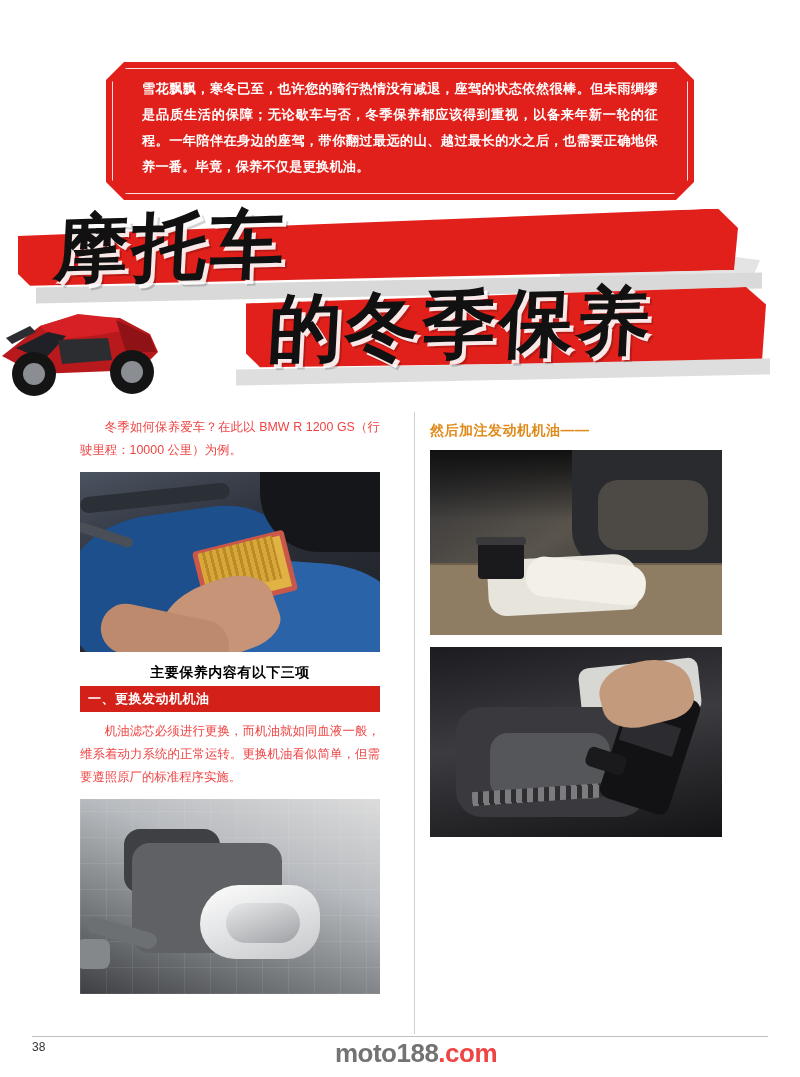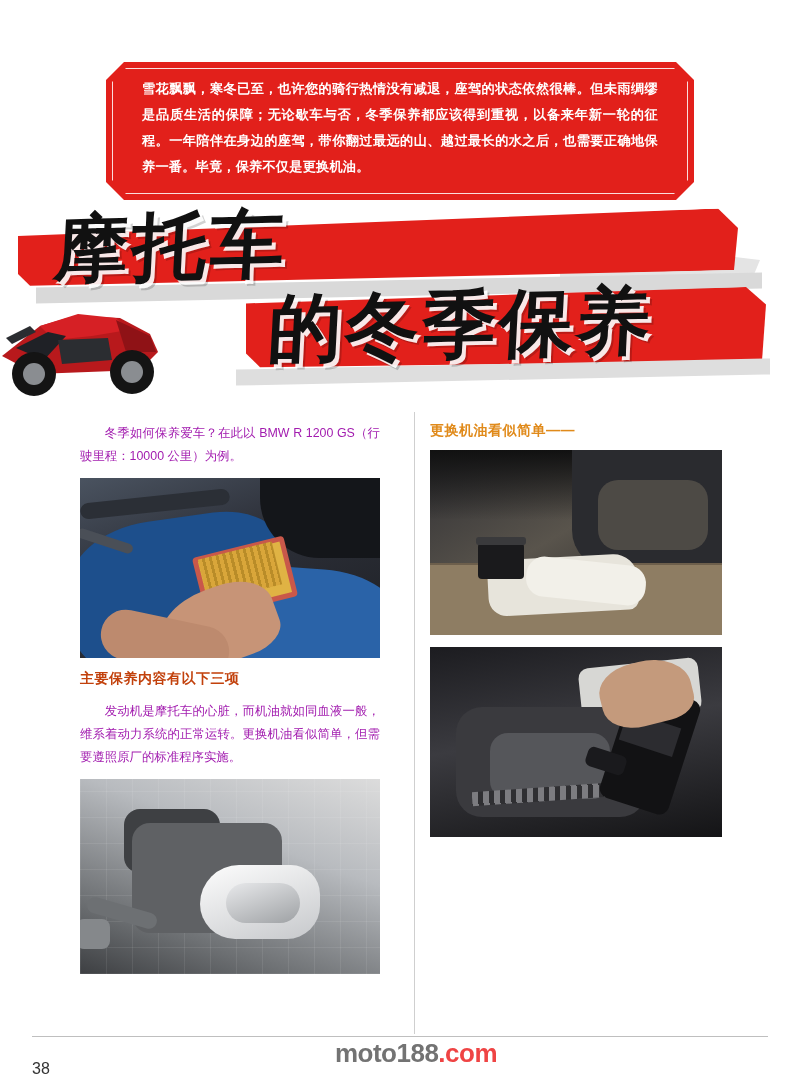--- a/index.html
+++ b/index.html
@@ -158,26 +158,26 @@
   .col-divider {
     position: absolute;
     left: 414px;
     top: 412px;
     width: 1px;
     height: 622px;
     background: #cfcfcf;
   }
 
   p.body-text {
-    margin: 12px 0 6px 0;
+    margin: 6px 0 6px 0;
     font-size: 12.4px;
     line-height: 23px;
     text-align: justify;
     text-indent: 2em;
-    color: #a21caf;
+    color: #ef4444;
   }
 
   
   .photo {
     width: 100%;
     position: relative;
     overflow: hidden;
     margin: 10px 0 12px 0;
   }
   .photo .cap {
@@ -229,25 +229,25 @@
   .p4-label { position:absolute; right:44px; top:72px; width:56px; height:30px; background:#2c2c30; transform:rotate(18deg); }
   .p4-neck { position:absolute; right:96px; top:104px; width:40px; height:20px; background:#1a1a1d; border-radius:6px; transform:rotate(18deg); }
   .p4-hand { position:absolute; right:30px; top:14px; width:92px; height:64px; background:#c49a7c; border-radius:40% 50% 30% 40%; transform:rotate(-14deg); }
   .p4-engine { position:absolute; left:26px; top:60px; width:190px; height:110px; background:#3a3a3e; border-radius:26px; }
   .p4-engine2 { position:absolute; left:60px; top:86px; width:120px; height:66px; background:#55565a; border-radius:18px; }
   .p4-chain { position:absolute; left:42px; top:140px; width:150px; height:14px; background:repeating-linear-gradient(90deg,#7c7c80 0 6px,#2f2f32 6px 11px); transform:rotate(-4deg); }
   .p4-white { position:absolute; left:150px; top:16px; width:120px; height:54px; background:#d7d7d4; border-radius:10px; transform:rotate(-6deg); }
 
   
   .section-heading-red {
-    color: #c2410c;
+    color: #000000;
     font-size: 14px;
     font-weight: bold;
     margin: 4px 0 3px 0;
-    text-align: left;
+    text-align: center;
     letter-spacing: 0.5px;
   }
   .section-heading-orange {
     color: #e08a1a;
     font-size: 14px;
     font-weight: bold;
     margin: 12px 0 8px 0;
     letter-spacing: 0.5px;
   }
   .subhead-bar {
@@ -266,23 +266,22 @@
     left: 32px;
     top: 1036px;
     width: 736px;
     height: 1px;
     background: #bfbfbf;
   }
   #page-number {
     position: absolute;
     left: 32px;
     top: 1040px;
-    font-size: 16px;
+    font-size: 12px;
     color: #333;
-    margin-top: 20px;
   }
   #footer-brand {
     position: absolute;
     left: 0;
     top: 1038px;
     width: 800px;
     text-align: center;
     font-size: 26px;
     font-weight: bold;
     letter-spacing: -0.5px;
@@ -335,37 +334,38 @@
       <div class="p1-bar"></div>
       <div class="p1-lever"></div>
       <div class="p1-filter"></div>
       <div class="p1-filter-lines"></div>
       <div class="p1-hand"></div>
       <div class="p1-arm"></div>
     </div>
   </div>
 
   <div class="section-heading-red">主要保养内容有以下三项</div>
-  <p class="body-text">发动机是摩托车的心脏，而机油就如同血液一般，维系着动力系统的正常运转。更换机油看似简单，但需要遵照原厂的标准程序实施。</p>
+  <div class="subhead-bar">一、更换发动机机油</div>
+  <p class="body-text">机油滤芯必须进行更换，而机油就如同血液一般，维系着动力系统的正常运转。更换机油看似简单，但需要遵照原厂的标准程序实施。</p>
 
   <div class="photo photo-3">
     <div class="cap">
       <div class="p3-grid"></div>
       <div class="p3-dark"></div>
       <div class="p3-body"></div>
       <div class="p3-cover"></div>
       <div class="p3-cover2"></div>
       <div class="p3-shaft"></div>
       <div class="p3-joint"></div>
     </div>
   </div>
 </div>
 
 <div id="column-right">
-  <div class="section-heading-orange">更换机油看似简单——</div>
+  <div class="section-heading-orange">然后加注发动机机油——</div>
 
   <div class="photo photo-2">
     <div class="cap">
       <div class="p2-shadow"></div>
       <div class="p2-engine"></div>
       <div class="p2-engine2"></div>
       <div class="p2-bench2"></div>
       <div class="p2-bench"></div>
       <div class="p2-cloth"></div>
       <div class="p2-cloth2"></div>

